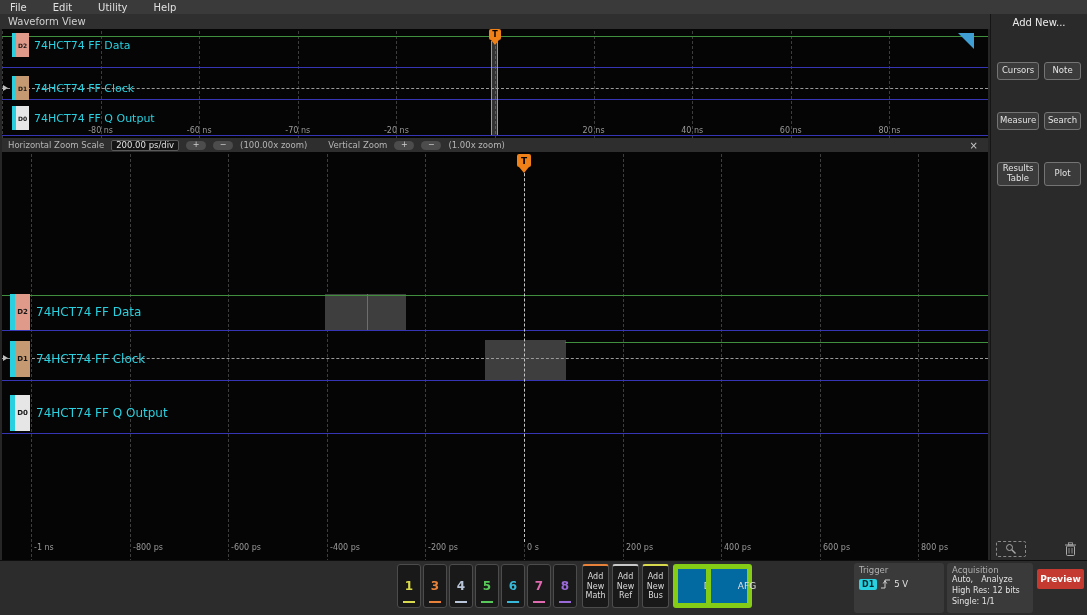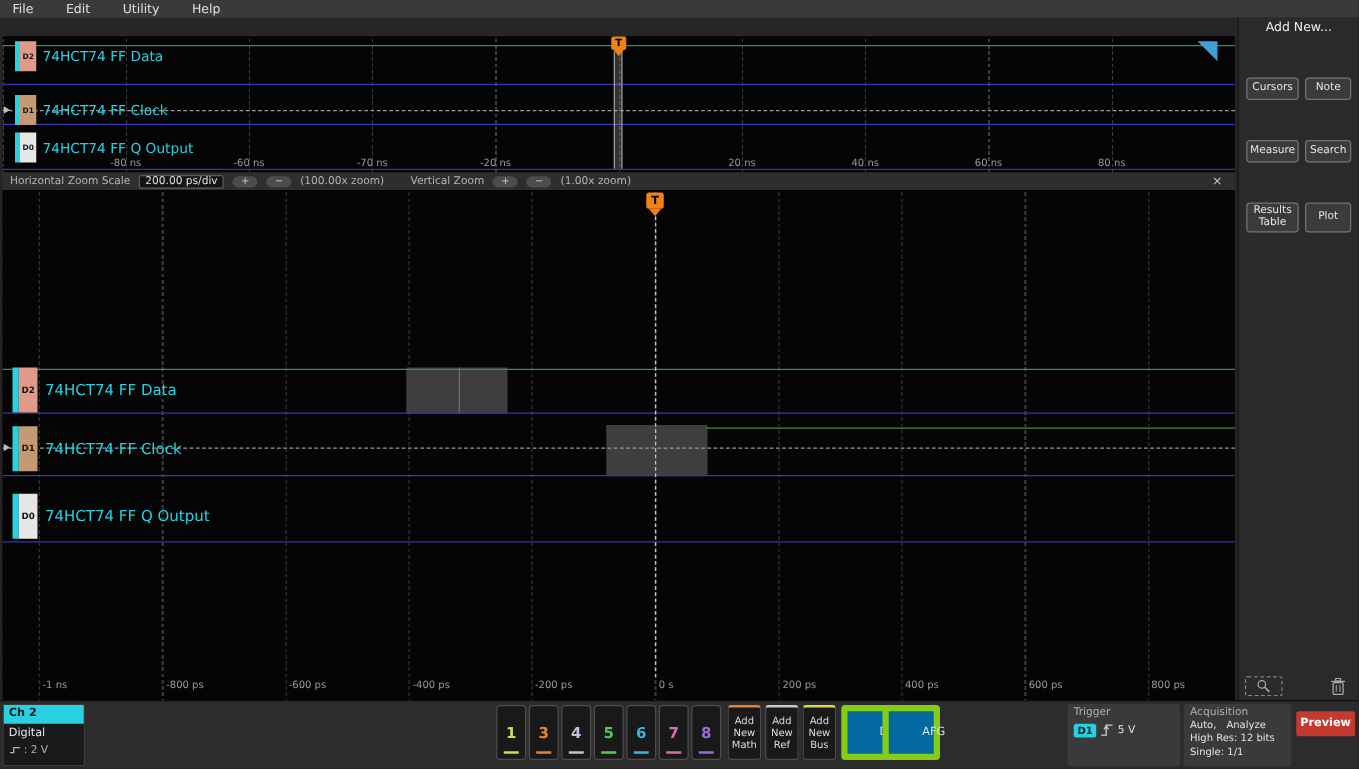--- a/index.html
+++ b/index.html
@@ -144,20 +144,23 @@
 
 <div id="app">
 
   <div class="menubar">
     <span>File</span>
     <span>Edit</span>
     <span>Utility</span>
     <span>Help</span>
   </div>
 
+  <div class="wv-header">
+    <span>Waveform View</span>
+  </div>
 
   <div class="overview">
     <div class="grid"></div>
 
     <div class="hline green" style="top:7px"></div>
     <div class="hline blue" style="top:38px"></div>
     <div class="dashline" style="top:59px"></div>
     <div class="hline blue" style="top:70px"></div>
     <div class="hline blue" style="top:106px"></div>
 
@@ -279,30 +282,20 @@
         <line x1="1" y1="3" x2="12" y2="3" stroke="#aaaaaa" stroke-width="1"></line>
         <rect x="4.5" y="0.8" width="4" height="2" fill="none" stroke="#aaaaaa" stroke-width="0.8"></rect>
         <line x1="5" y1="6" x2="5" y2="11.5" stroke="#aaaaaa" stroke-width="0.8"></line>
         <line x1="8" y1="6" x2="8" y2="11.5" stroke="#aaaaaa" stroke-width="0.8"></line>
       </svg>
     </div>
   </div>
 
   <div class="bottombar">
 
-    <div class="ch2">
-      <div class="ch2-head">Ch 2</div>
-      <div class="ch2-type">Digital</div>
-      <div class="ch2-thresh">
-        <svg width="10" height="8" viewBox="0 0 10 8">
-          <path d="M1 6 H4 V2 H9" fill="none" stroke="#b4b4b4" stroke-width="1"></path>
-        </svg>
-        <span>: 2 V</span>
-      </div>
-    </div>
 
     <div class="cbtns">
       <div class="cbtn cb1">
         <span>1</span>
           <span class="bar"></span>
       </div>
       <div class="cbtn cb3">
         <span>3</span>
           <span class="bar"></span>
       </div>

